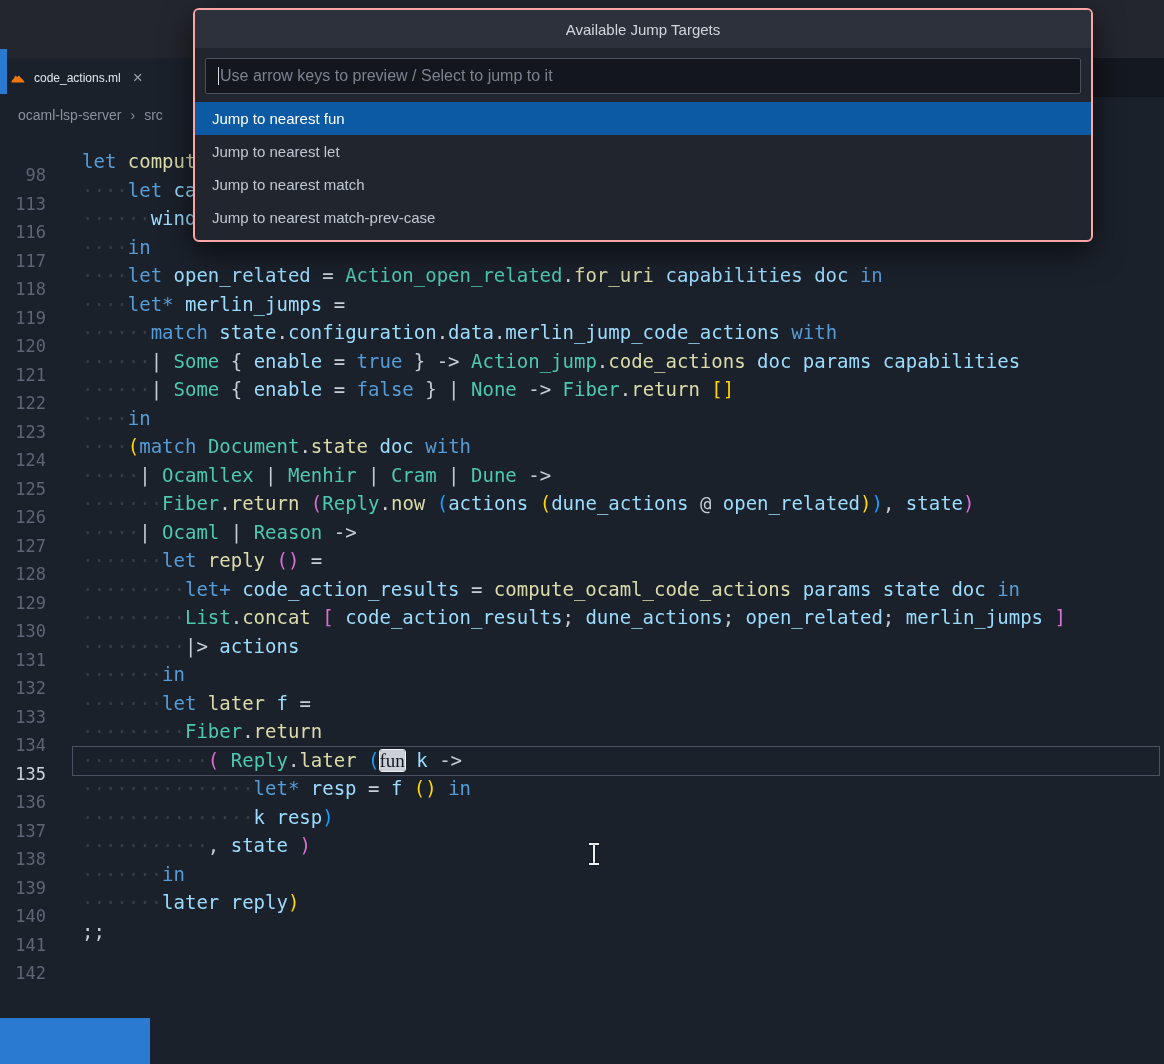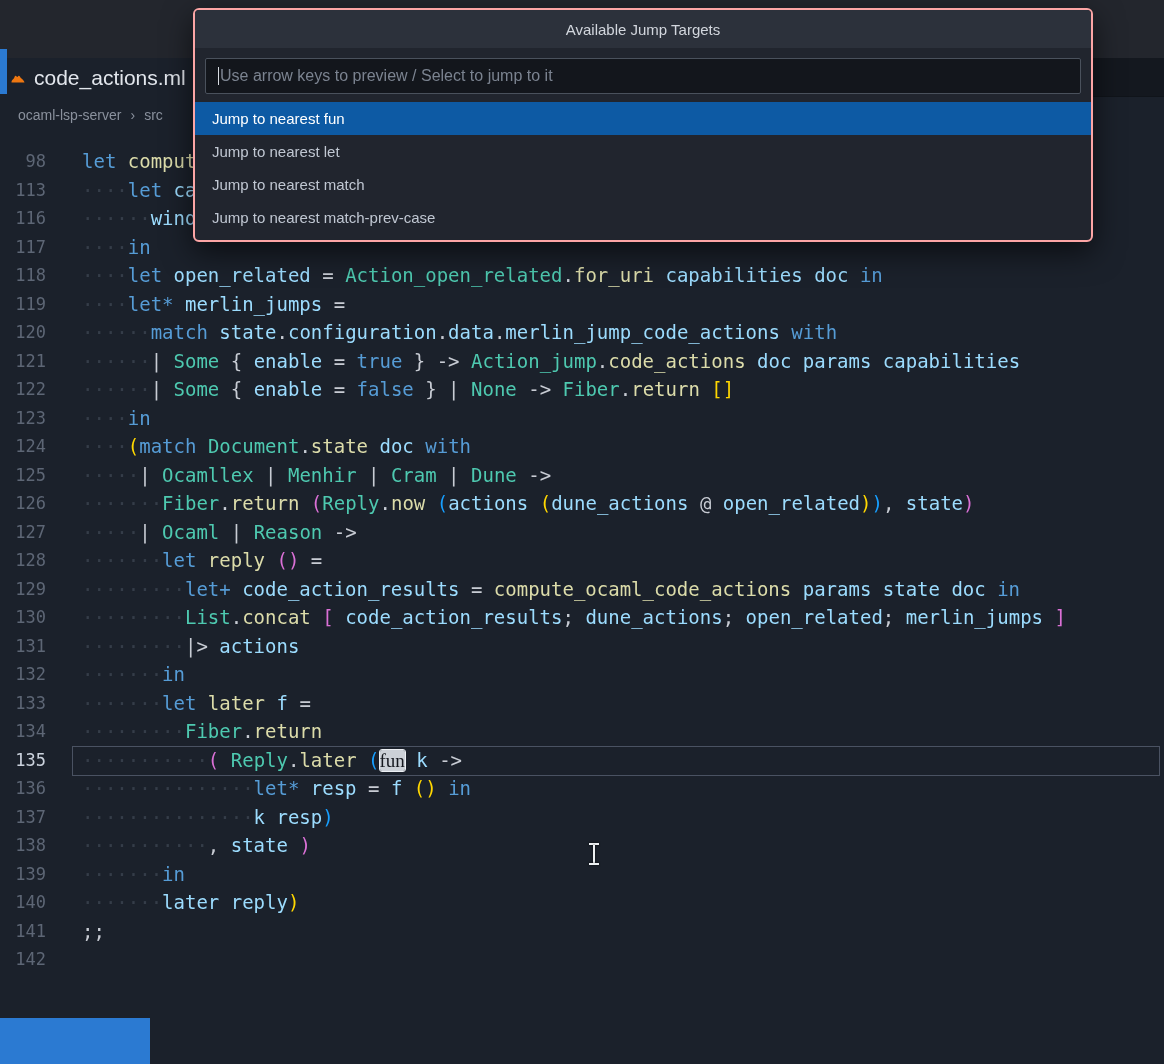--- a/index.html
+++ b/index.html
@@ -4,30 +4,30 @@
 <style>
   *{margin:0;padding:0;box-sizing:border-box;}
   html,body{width:1164px;height:1064px;}
   body{position:relative;background:#1b212b;overflow:hidden;font-family:"Liberation Sans",sans-serif;}
 
   .window-top{position:absolute;left:0;top:0;width:100%;height:58px;background:#23262d;}
   .left-indicator{position:absolute;left:0;top:49px;width:7px;height:45px;background:var(--accent,#2f7fd6);z-index:3;}
 
   .tabbar{position:absolute;left:0;top:58px;width:100%;height:39px;background:#14181f;border-bottom:1px solid #10141a;}
   .tab{position:absolute;left:0;top:0;height:39px;width:205px;background:#1b212b;display:flex;align-items:center;gap:8px;padding:0 10px;border-right:1px solid #0e1116;}
-  .tab-label{color:#e2e6ec;font-size:21px;white-space:nowrap;}
+  .tab-label{color:#e2e6ec;font-size:12px;white-space:nowrap;}
   .tab-close{color:#9aa2ad;font-size:17px;margin-left:4px;cursor:pointer;}
   .file-icon{width:16px;height:16px;flex:0 0 16px;}
 
   .breadcrumb{position:absolute;left:0;top:97px;width:100%;height:36px;display:flex;align-items:center;padding-left:18px;gap:9px;color:#8a919d;font-size:14px;background:#1b212b;}
 
   .editor{position:absolute;left:0;top:133px;width:100%;height:931px;background:#1b212b;}
   .code-lines{position:absolute;left:0;top:14px;right:0;}
   .code-row{position:relative;height:28.5px;line-height:28.5px;font-family:"DejaVu Sans Mono",monospace;font-size:19px;white-space:pre;}
-  .ln{position:absolute;left:0;top:0;width:46px;text-align:right;color:#5d6675;font-size:17px;}
+  .ln{position:absolute;left:0;top:14px;width:46px;text-align:right;color:#5d6675;font-size:17px;}
   .code{position:absolute;left:82px;top:0;color:#c9d1dc;}
   .tok-ws{color:#353d49;}
   .tok-kw{color:#569cd6;}
   .tok-ty{color:#4ec9b0;}
   .tok-fn{color:#dcdcaa;}
   .tok-id{color:#9cdcfe;}
   .tok-pn{color:#c8ccd4;}
   .tok-b1{color:#ffd700;}
   .tok-b2{color:#da70d6;}
   .tok-b3{color:#179fff;}

